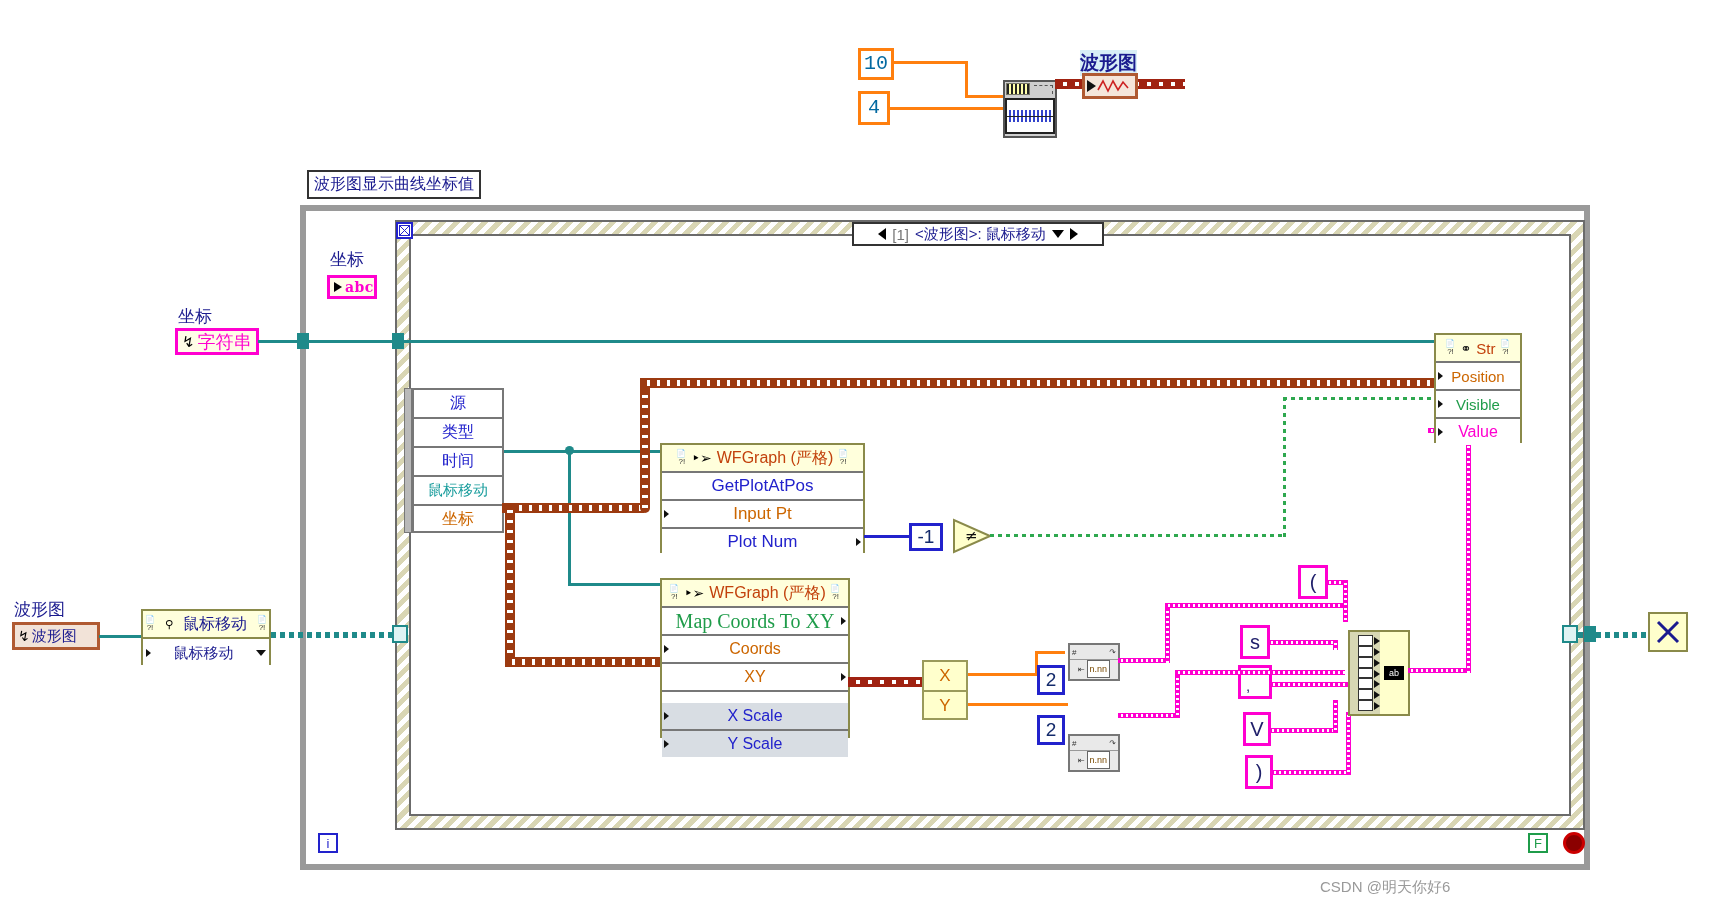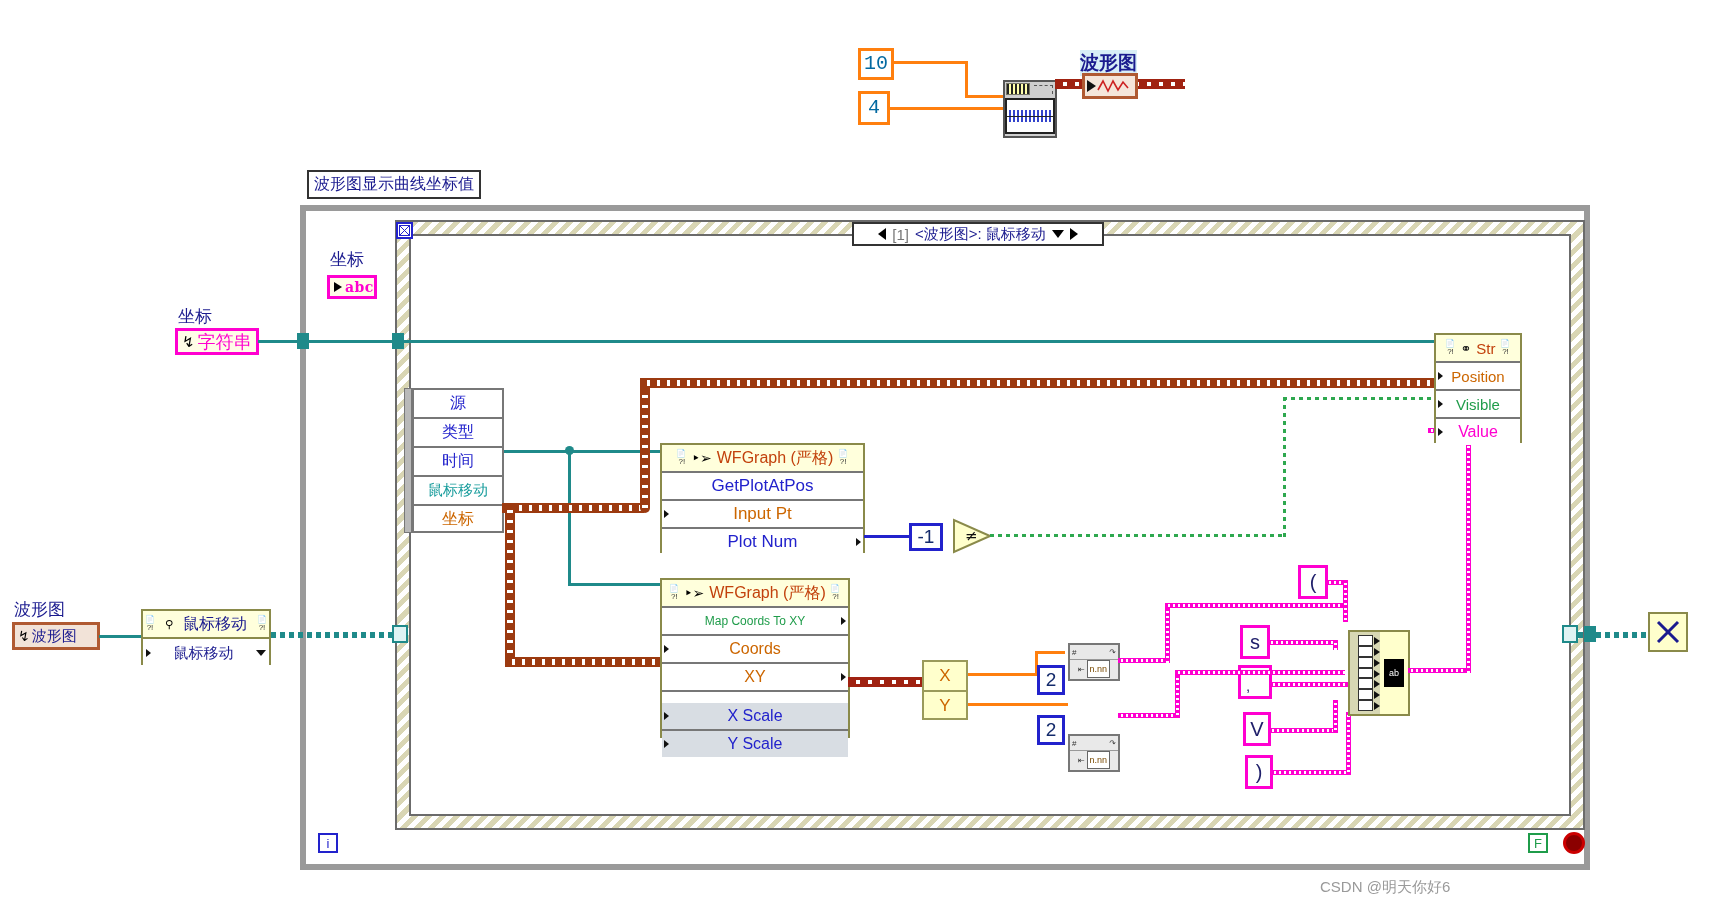--- a/index.html
+++ b/index.html
@@ -135,21 +135,21 @@
   .numstr{border:2px solid #777;background:#e9e9e9;position:relative;}
   .numstr .top{height:14px;border-bottom:1px solid #999;display:flex;align-items:center;justify-content:space-between;padding:0 2px;font-size:8px;color:#333;}
   .numstr .bot{height:18px;display:flex;align-items:center;justify-content:center;gap:2px;}
   .nn{background:#fff;border:1px solid #666;font-size:9px;padding:3px 2px;color:#7a4a00;}
 
   .concat{border:2px solid #8a8a4a;background:#ffffcc;display:flex;}
   .concat .pins{width:30px;background:#d8d8b4;display:flex;flex-direction:column;justify-content:space-around;align-items:center;padding:3px 0;}
   .concat .pin{width:13px;height:9px;background:#fff;border:1px solid #333;position:relative;}
   .concat .pin:after{content:"";position:absolute;right:-8px;top:1px;width:0;height:0;border-top:4px solid transparent;border-bottom:4px solid transparent;border-left:6px solid #111;}
   .concat .body{flex:1;display:flex;align-items:center;justify-content:center;}
-  .concat .body .g{width:20px;height:28px;background:#000000;color:#fff;font-size:9px;display:flex;align-items:center;justify-content:center;}
+  .concat .body .g{width:20px;height:14px;background:#000000;color:#fff;font-size:9px;display:flex;align-items:center;justify-content:center;}
 
   
   .caption-box{border:2px solid #333;background:#fff;color:#1b1b8f;font-size:16px;padding:2px 5px;white-space:nowrap;}
   .loop-i{border:2px solid #2222cc;background:#fff;color:#2222cc;width:20px;height:20px;display:flex;align-items:center;justify-content:center;font-size:13px;}
   .loop-f{border:2px solid #1f9c4a;background:#fff;color:#1f9c4a;width:20px;height:20px;display:flex;align-items:center;justify-content:center;font-size:13px;}
   .stopbtn{width:22px;height:22px;border-radius:50%;border:3px solid #cc0000;background:#8b0000;}
   .tunnel{position:absolute;background:#1f8a8a;}
   .evt-tunnel{position:absolute;border:2px solid #1f8a8a;background:#dff3f3;}
   .watermark{position:absolute;color:#9a9a9a;font-size:15px;}
   .evt-sel{border:2px solid #2222cc;background:#fff;width:17px;height:17px;display:flex;align-items:center;justify-content:center;}
@@ -312,21 +312,21 @@
 <div class="wire w-greendot-v" style="left:1283px;top:397px;width:3px;height:140px;"></div>
 <div class="wire w-greendot-h" style="left:1283px;top:397px;width:160px;height:3px;"></div>
 
 <div class="abs pnode" style="left:660px;top:578px;width:190px;height:160px;">
   <div class="pn-hdr">
     <span class="glyph-pg">📄<br>?!</span>
     <span style="font-size:14px;">‣➢</span>
     <span class="ttl">WFGraph (严格)</span>
     <span class="glyph-pg">📄<br>?!</span>
   </div>
-  <div class="pn-row c-green" style="font-size:12px;">Map Coords To XY
+  <div class="pn-row c-green" style="font-size:20px;font-family:Liberation Serif, serif;">Map Coords To XY
     <div class="rnub"></div>
   </div>
   <div class="pn-row c-orange" style="font-size:16px;">Coords
     <div class="caret-sm lnub"></div>
   </div>
   <div class="pn-row c-orange" style="font-size:16px;">XY
     <div class="rnub"></div>
   </div>
   <div class="pn-row c-blue grey" style="font-size:16px;margin-top:11px;">X Scale
     <div class="caret-sm lnub"></div>

